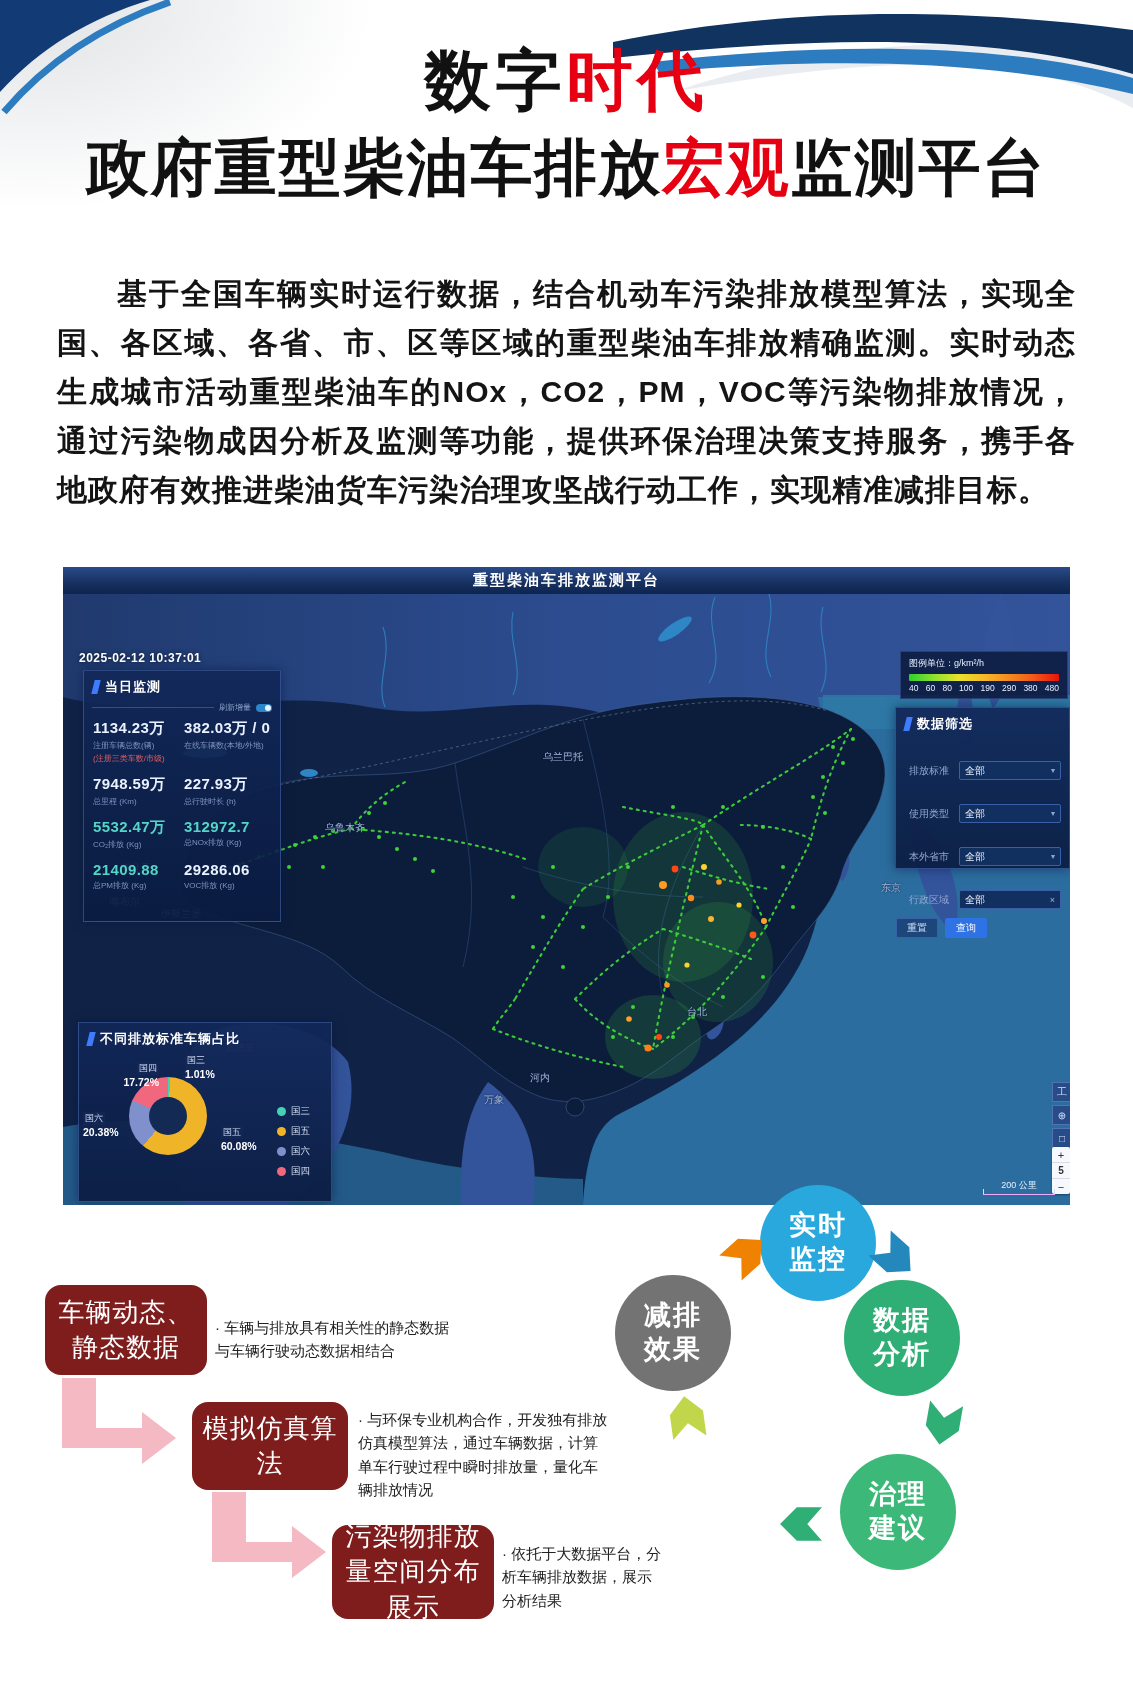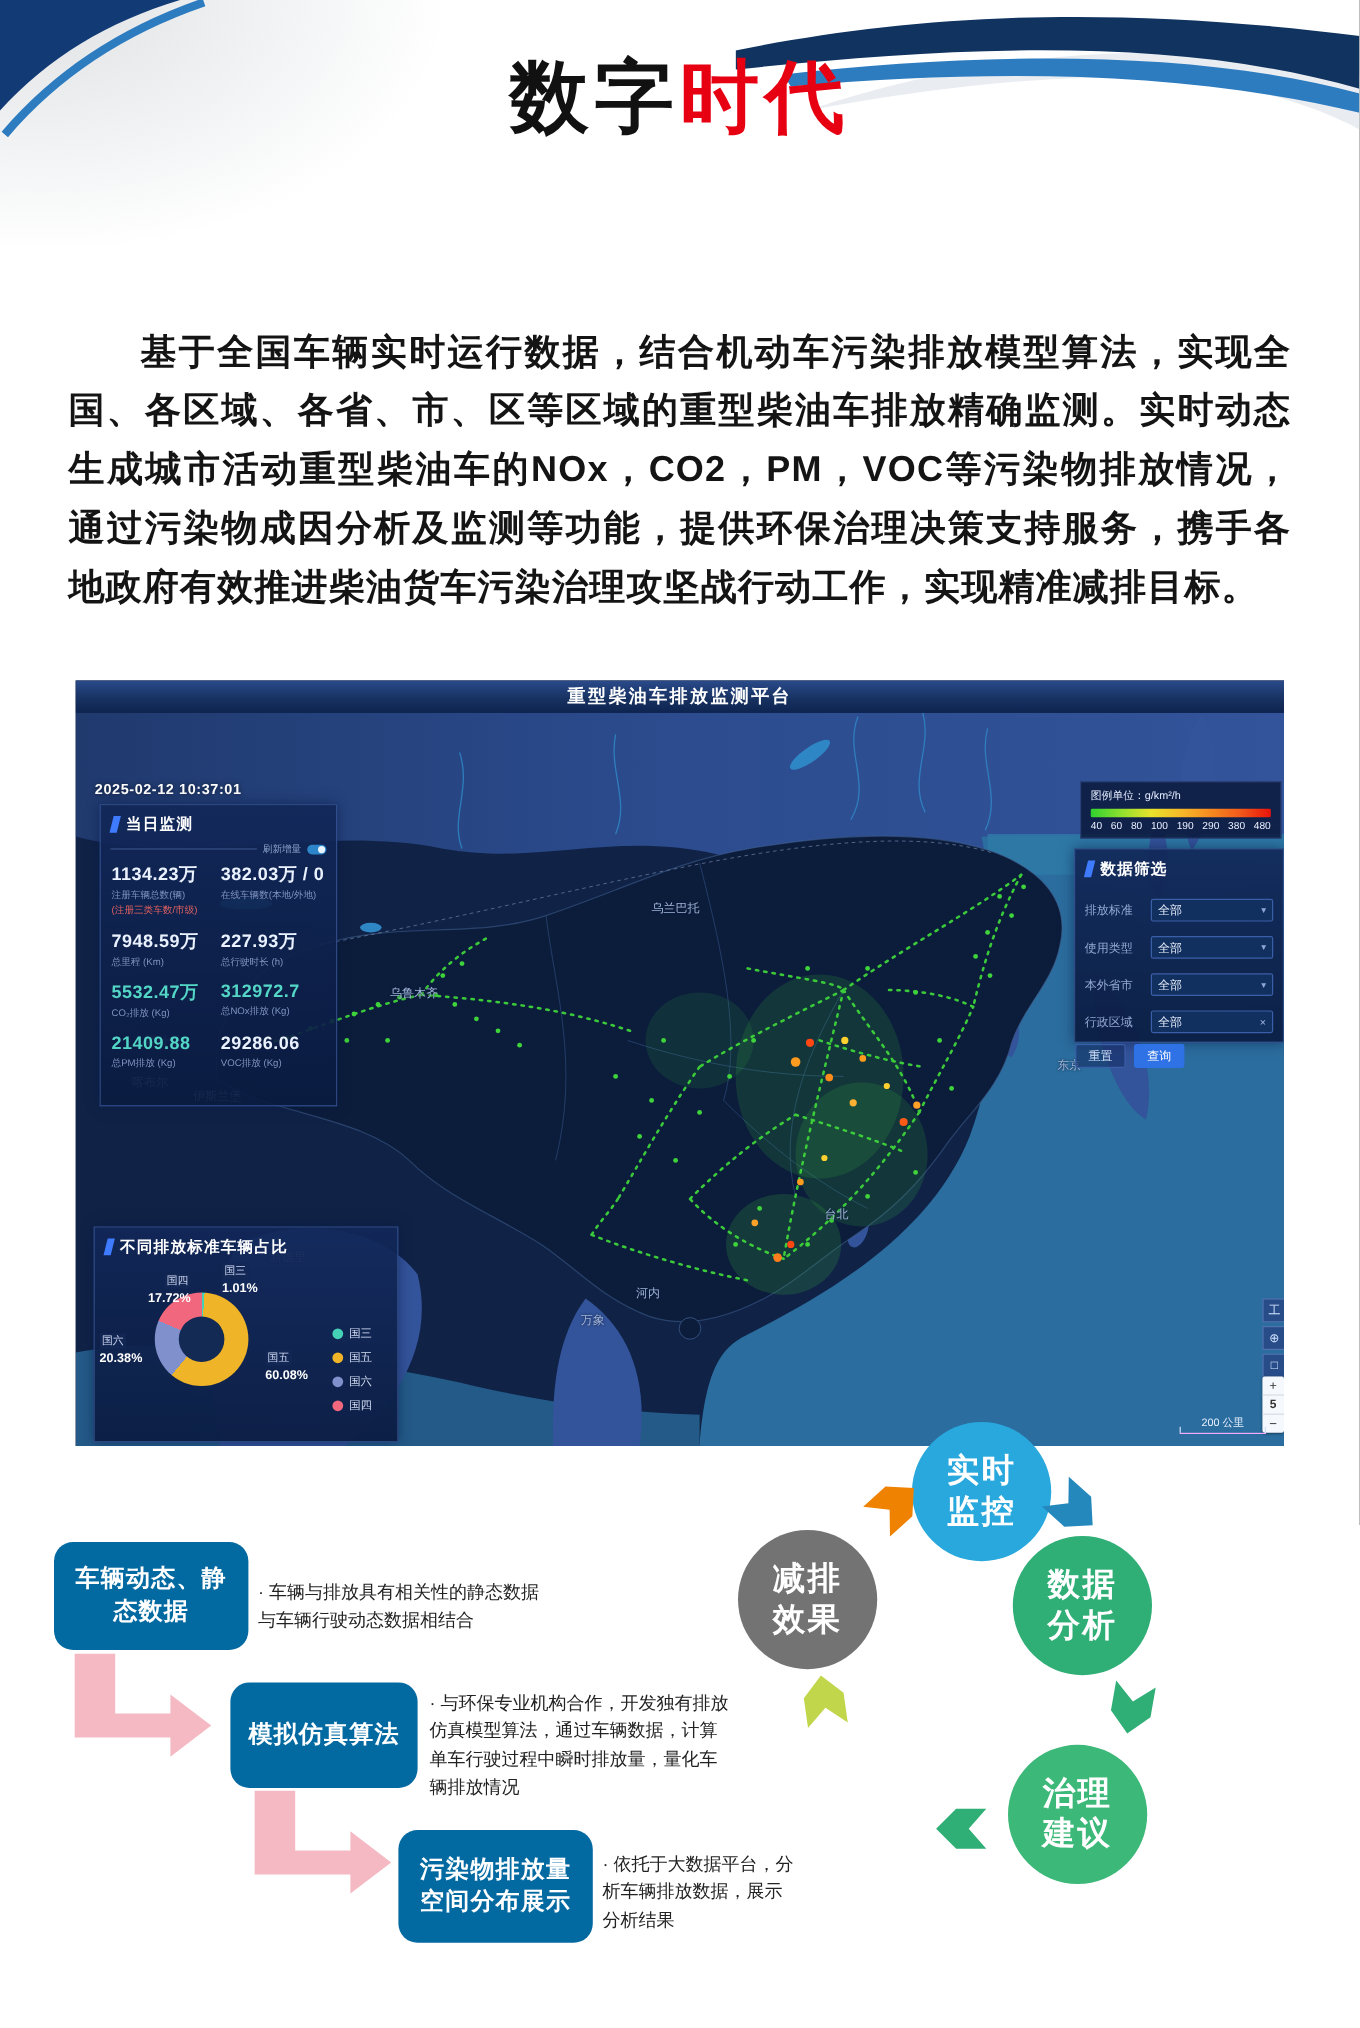--- a/index.html
+++ b/index.html
@@ -49,21 +49,21 @@
   
   .legend{left:837px;top:84px;width:168px;height:48px;z-index:6;position:absolute;
       background:rgba(10,25,60,.85);border:1px solid rgba(95,135,220,.3);padding:5px 8px;box-sizing:border-box;}
   .legend .unit{color:#e6edff;font-size:9px;}
   .legend .bar{height:7px;margin-top:4px;border-radius:1px;
       background:linear-gradient(to right,#2fd12f,#8ee02e,#e8e22c,#f5b929,#f58a20,#f2581b,#e81309);}
   .legend .ticks{display:flex;justify-content:space-between;margin-top:2px;}
   .legend .ticks span{color:#eaf1ff;font-size:8.5px;}
   
   .filter{left:832px;top:140px;width:173px;height:160px;}
-  .frow{display:flex;align-items:center;gap:5px;padding:0 8px;margin-top:12px;}
+  .frow{display:flex;align-items:center;gap:5px;padding:0 8px;margin-top:24px;text-align:center;}
   .frow .flabel{color:#93a9d4;font-size:10px;width:50px;white-space:nowrap;}
   .select{flex:1;height:17px;background:#12305f;border:1px solid #3b5ea8;border-radius:2px;
       display:flex;align-items:center;justify-content:space-between;padding:0 5px;cursor:pointer;}
   .select .val{color:#e7eefc;font-size:10px;}
   .select .chev{color:#8fa6d8;font-size:8px;}
   .tagx{color:#9db4e0;font-size:9px;margin-left:4px;}
   .fbuttons{display:flex;justify-content:flex-start;gap:7px;padding:9px 8px 0 0;}
   .btn{height:18px;min-width:40px;border-radius:2px;font-size:10px;display:flex;align-items:center;
       justify-content:center;cursor:pointer;}
   .btn.ghost{border:1px solid #3b5ea8;background:rgba(20,45,100,.6);color:#cfe0fa;}
@@ -86,22 +86,22 @@
       color:#cfe0ff;font-size:10px;display:flex;align-items:center;justify-content:center;cursor:pointer;}
   .zoomw{position:absolute;left:989px;top:580px;z-index:6;width:18px;background:#f5f8fc;border-radius:2px;
       overflow:hidden;box-shadow:0 1px 2px rgba(0,0,0,.4);}
   .zoomw div{height:15px;display:flex;align-items:center;justify-content:center;font-size:11px;color:#333;cursor:pointer;}
   .zoomw .lvl{border-top:1px solid #d8dde5;border-bottom:1px solid #d8dde5;font-size:10px;font-weight:700;cursor:default;}
   .scale{position:absolute;left:920px;top:612px;z-index:6;width:72px;text-align:center;color:#e8f0ff;font-size:9px;
       border-bottom:1px solid #f0abfc;padding-bottom:2px;}
   .scale::before,.scale::after{content:"";position:absolute;bottom:0;width:1px;height:5px;background:#cfe0ff;}
   .scale::before{left:0;} .scale::after{right:0;}
   
-  .redbox{position:absolute;background:#0369a1;border-radius:16px;color:#fff;font-weight:700;
-      display:flex;align-items:center;justify-content:center;text-align:center;font-size:20px;
+  .redbox{position:absolute;background:#7f1d1d;border-radius:16px;color:#fff;font-weight:400;
+      display:flex;align-items:center;justify-content:center;text-align:center;font-size:26px;
       line-height:1.35;padding:6px 10px;box-sizing:border-box;letter-spacing:1px;}
   .desc{position:absolute;color:#222;font-size:15px;line-height:1.55;font-weight:500;}
   .flow-arrow{position:absolute;}
   
   .cycle-node{position:absolute;width:116px;height:116px;border-radius:50%;display:flex;align-items:center;
       justify-content:center;color:#fff;font-size:27px;font-weight:700;text-align:center;
       line-height:1.25;letter-spacing:2px;}
   .cycle-node span{white-space:pre-line;}
   .cycle-arrow{position:absolute;width:46px;height:38px;}
   .cycle-arrow svg{width:100%;height:100%;display:block;}
@@ -117,20 +117,23 @@
     <path d="M170,2 C100,26 45,64 4,112" fill="none" stroke="#2e7cc0" stroke-width="7"></path>
   </svg>
   <svg class="swoosh-tr" viewBox="0 0 520 110">
     <path d="M520,108 C430,60 300,48 60,92 C220,38 380,32 520,62 Z" fill="#e9edf2"></path>
     <path d="M0,42 C140,14 300,2 520,30 L520,74 C360,28 170,40 0,58 Z" fill="#10335f"></path>
     <path d="M40,62 C200,44 380,40 520,78 L520,94 C370,58 210,58 46,72 Z" fill="#2e7cc0"></path>
   </svg>
 
   <div class="title1">
     <span>数字</span><span class="red">时代</span>
+  </div>
+  <div class="title2">
+    <span>政府重型柴油车排放</span><span class="red">宏观</span><span>监测平台</span>
   </div>
 
   <p class="intro">基于全国车辆实时运行数据，结合机动车污染排放模型算法，实现全国、各区域、各省、市、区等区域的重型柴油车排放精确监测。实时动态生成城市活动重型柴油车的NOx，CO2，PM，VOC等污染物排放情况，通过污染物成因分析及监测等功能，提供环保治理决策支持服务，携手各地政府有效推进柴油货车污染治理攻坚战行动工作，实现精准减排目标。</p>
 
   <div class="dash">
 
     <svg class="map" viewBox="0 0 1007 638" preserveAspectRatio="none">
       <rect width="1007" height="638" fill="#102347"></rect>
       <defs>
         <linearGradient id="ru" x1="0" y1="0" x2="1" y2="0">

